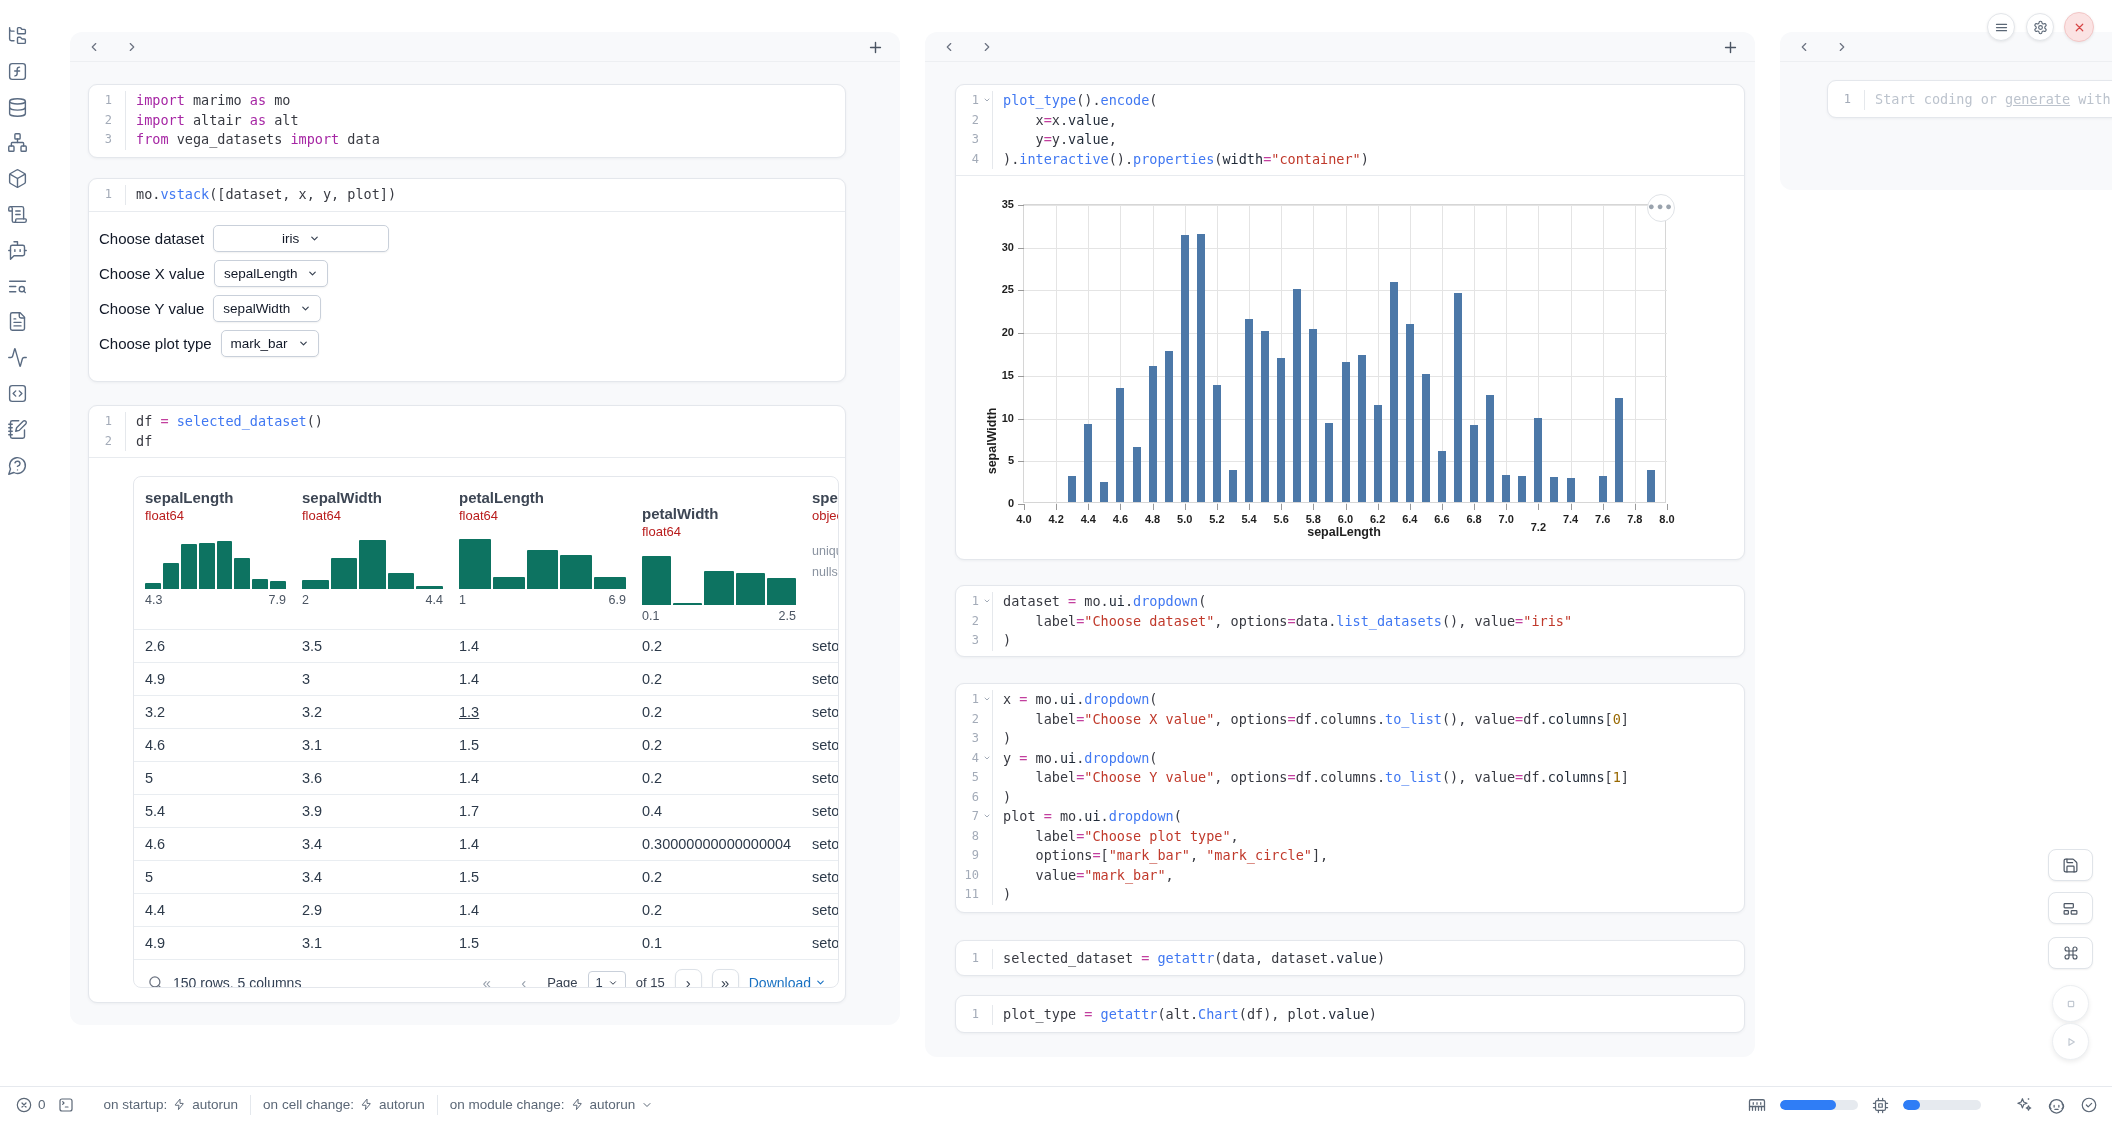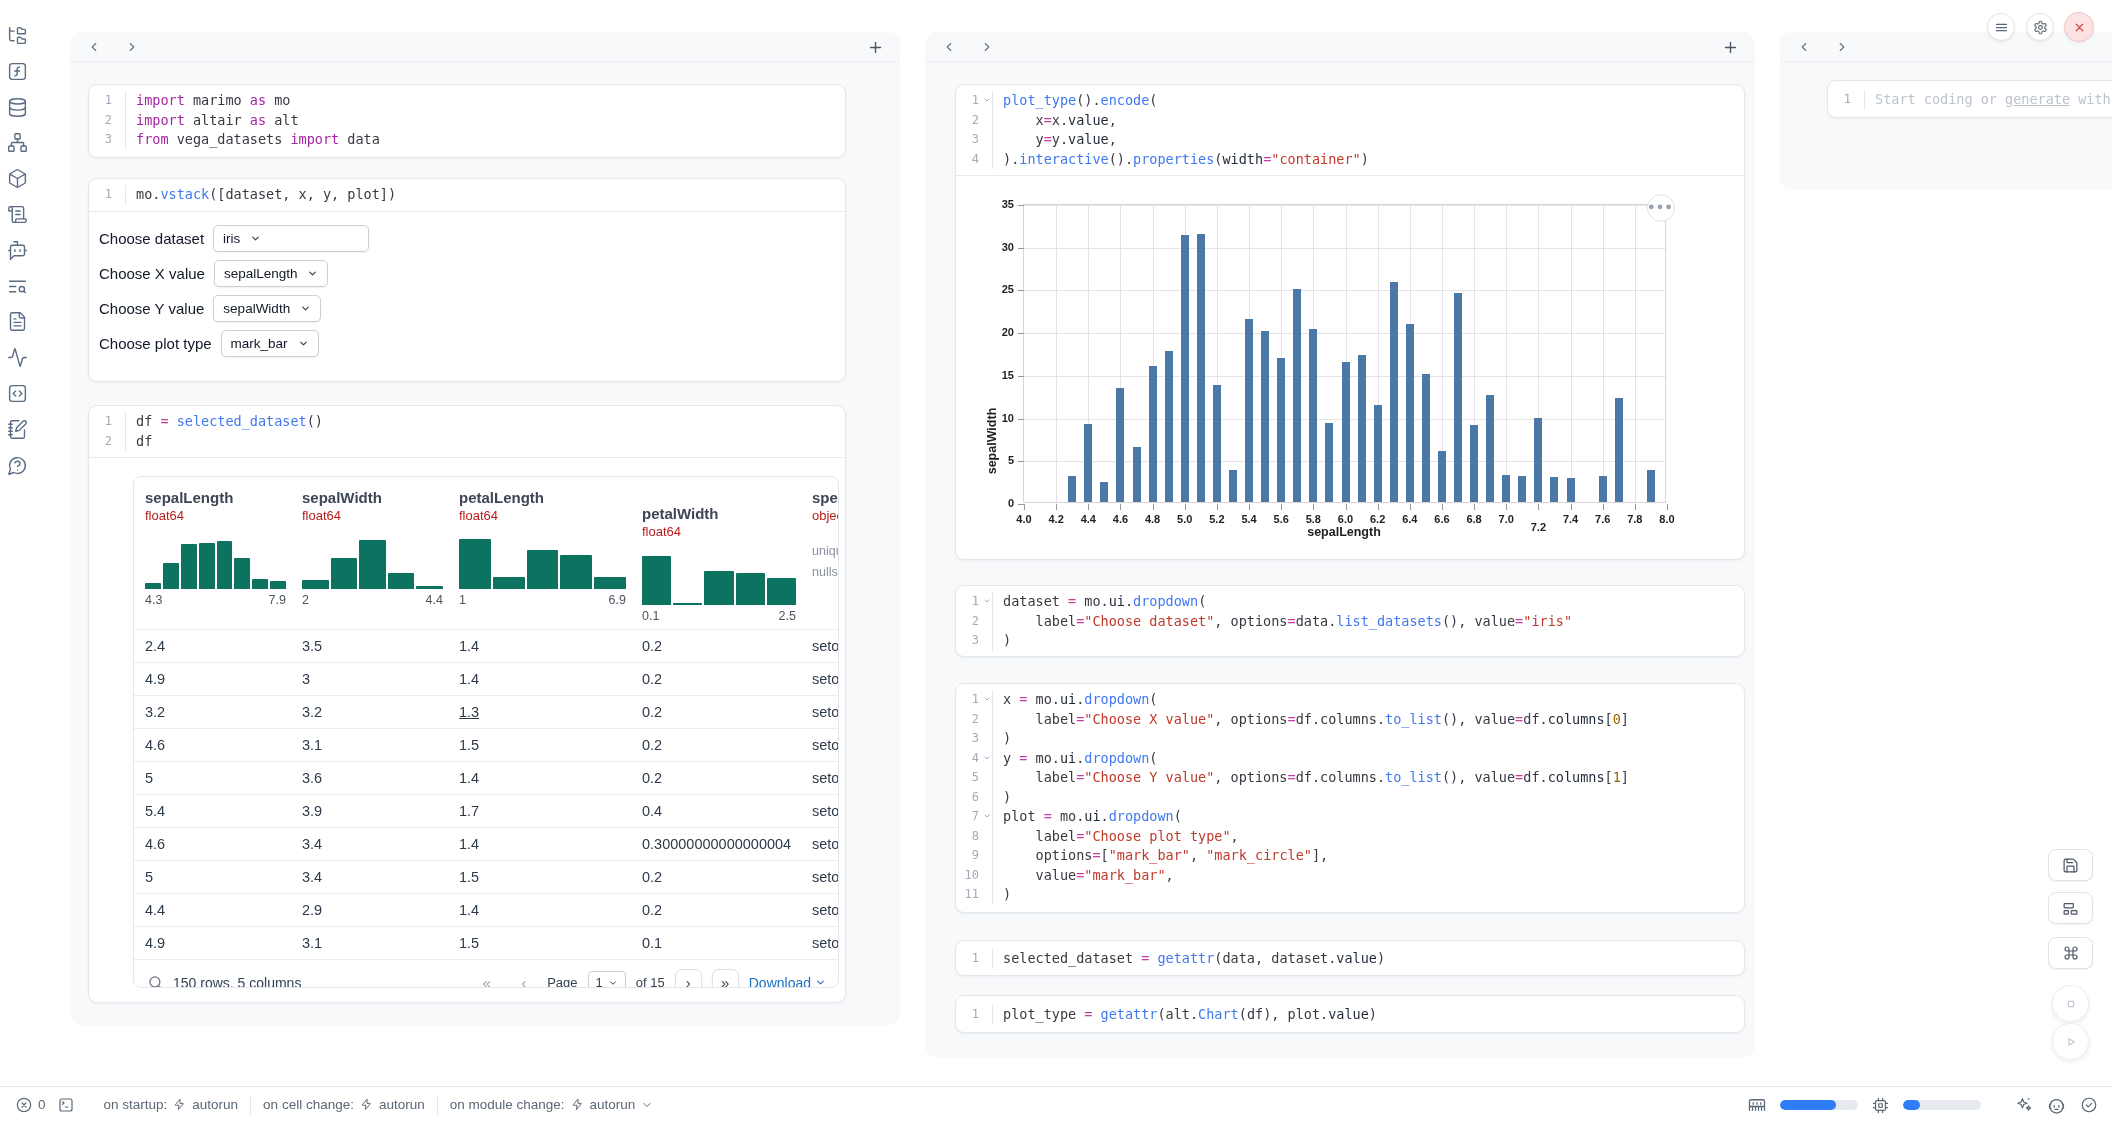--- a/index.html
+++ b/index.html
@@ -20,21 +20,21 @@
   .ln{width:36px;flex:none;text-align:right;color:#a3abb8;font-size:12px;line-height:19.5px;padding-right:13px;position:relative}
   .fold{position:absolute;right:1px;top:5px;color:#a3abb8}
   .lc{flex:1;border-left:1px solid #e5e8ec;padding-left:10px;white-space:pre;line-height:19.5px}
   .tk-kw{color:#a626a4}.tk-fn{color:#4078f2}.tk-st{color:#c0392b}.tk-nu{color:#986801}.tk-op{color:#c23f9e}.tk-tx{color:#383a42}
   .divider{height:1px;background:#e8ebef}
   
   .form{padding:13px 0 8px 10px}
   .frow{display:flex;align-items:center;gap:9px;margin-bottom:8px;height:27px}
   .flabel{font-size:15px;color:#111827}
   .sel{display:inline-flex;align-items:center;gap:10px;height:27px;padding:0 9px;border:1px solid #c9d0da;border-radius:5px;background:#fff;box-shadow:0 1px 2px rgba(0,0,0,.06);font-size:13.5px;color:#111827;cursor:pointer}
-  .sel.wide{width:156px;justify-content:flex-start}
+  .sel.wide{width:176px;justify-content:center}
   .caret{color:#374151;flex:none}
   
   .tablebox{position:absolute;background:#fff;border:1px solid #e4e7ec;border-radius:8px;overflow:hidden}
   .thead{display:flex;padding:12px 0 6px 11px}
   .th{flex:none;padding-right:10px;overflow:hidden;cursor:pointer}
   .thname{font-size:15px;font-weight:bold;color:#3d4654;white-space:nowrap}
   .thtype{font-size:13px;color:#b91c1c;margin-top:2px;white-space:nowrap}
   .hist{display:flex;align-items:flex-end;gap:2px;height:56px;margin-top:10px}
   .hbar{flex:1;border-radius:1px 1px 0 0}
   .minmax{display:flex;justify-content:space-between;font-size:12.5px;color:#4b5563;margin-top:4px}
@@ -347,21 +347,21 @@
             <div class="thname">species</div>
             <div class="thtype">object</div>
             <div class="meta">
               <div>unique:</div>
               <div>nulls:</div>
             </div>
           </div>
         </div>
       <div id="table-body">
           <div class="trow">
-            <div class="td" style="width: 157px;">2.4</div>
+            <div class="td" style="width: 157px;">2.6</div>
             <div class="td" style="width: 157px;">3.5</div>
             <div class="td" style="width: 183px;">1.4</div>
             <div class="td" style="width: 170px;">0.2</div>
             <div class="td" style="width: 60px;">setosa</div>
           </div>
           <div class="trow">
             <div class="td" style="width: 157px;">4.9</div>
             <div class="td" style="width: 157px;">3</div>
             <div class="td" style="width: 183px;">1.4</div>
             <div class="td" style="width: 170px;">0.2</div>

